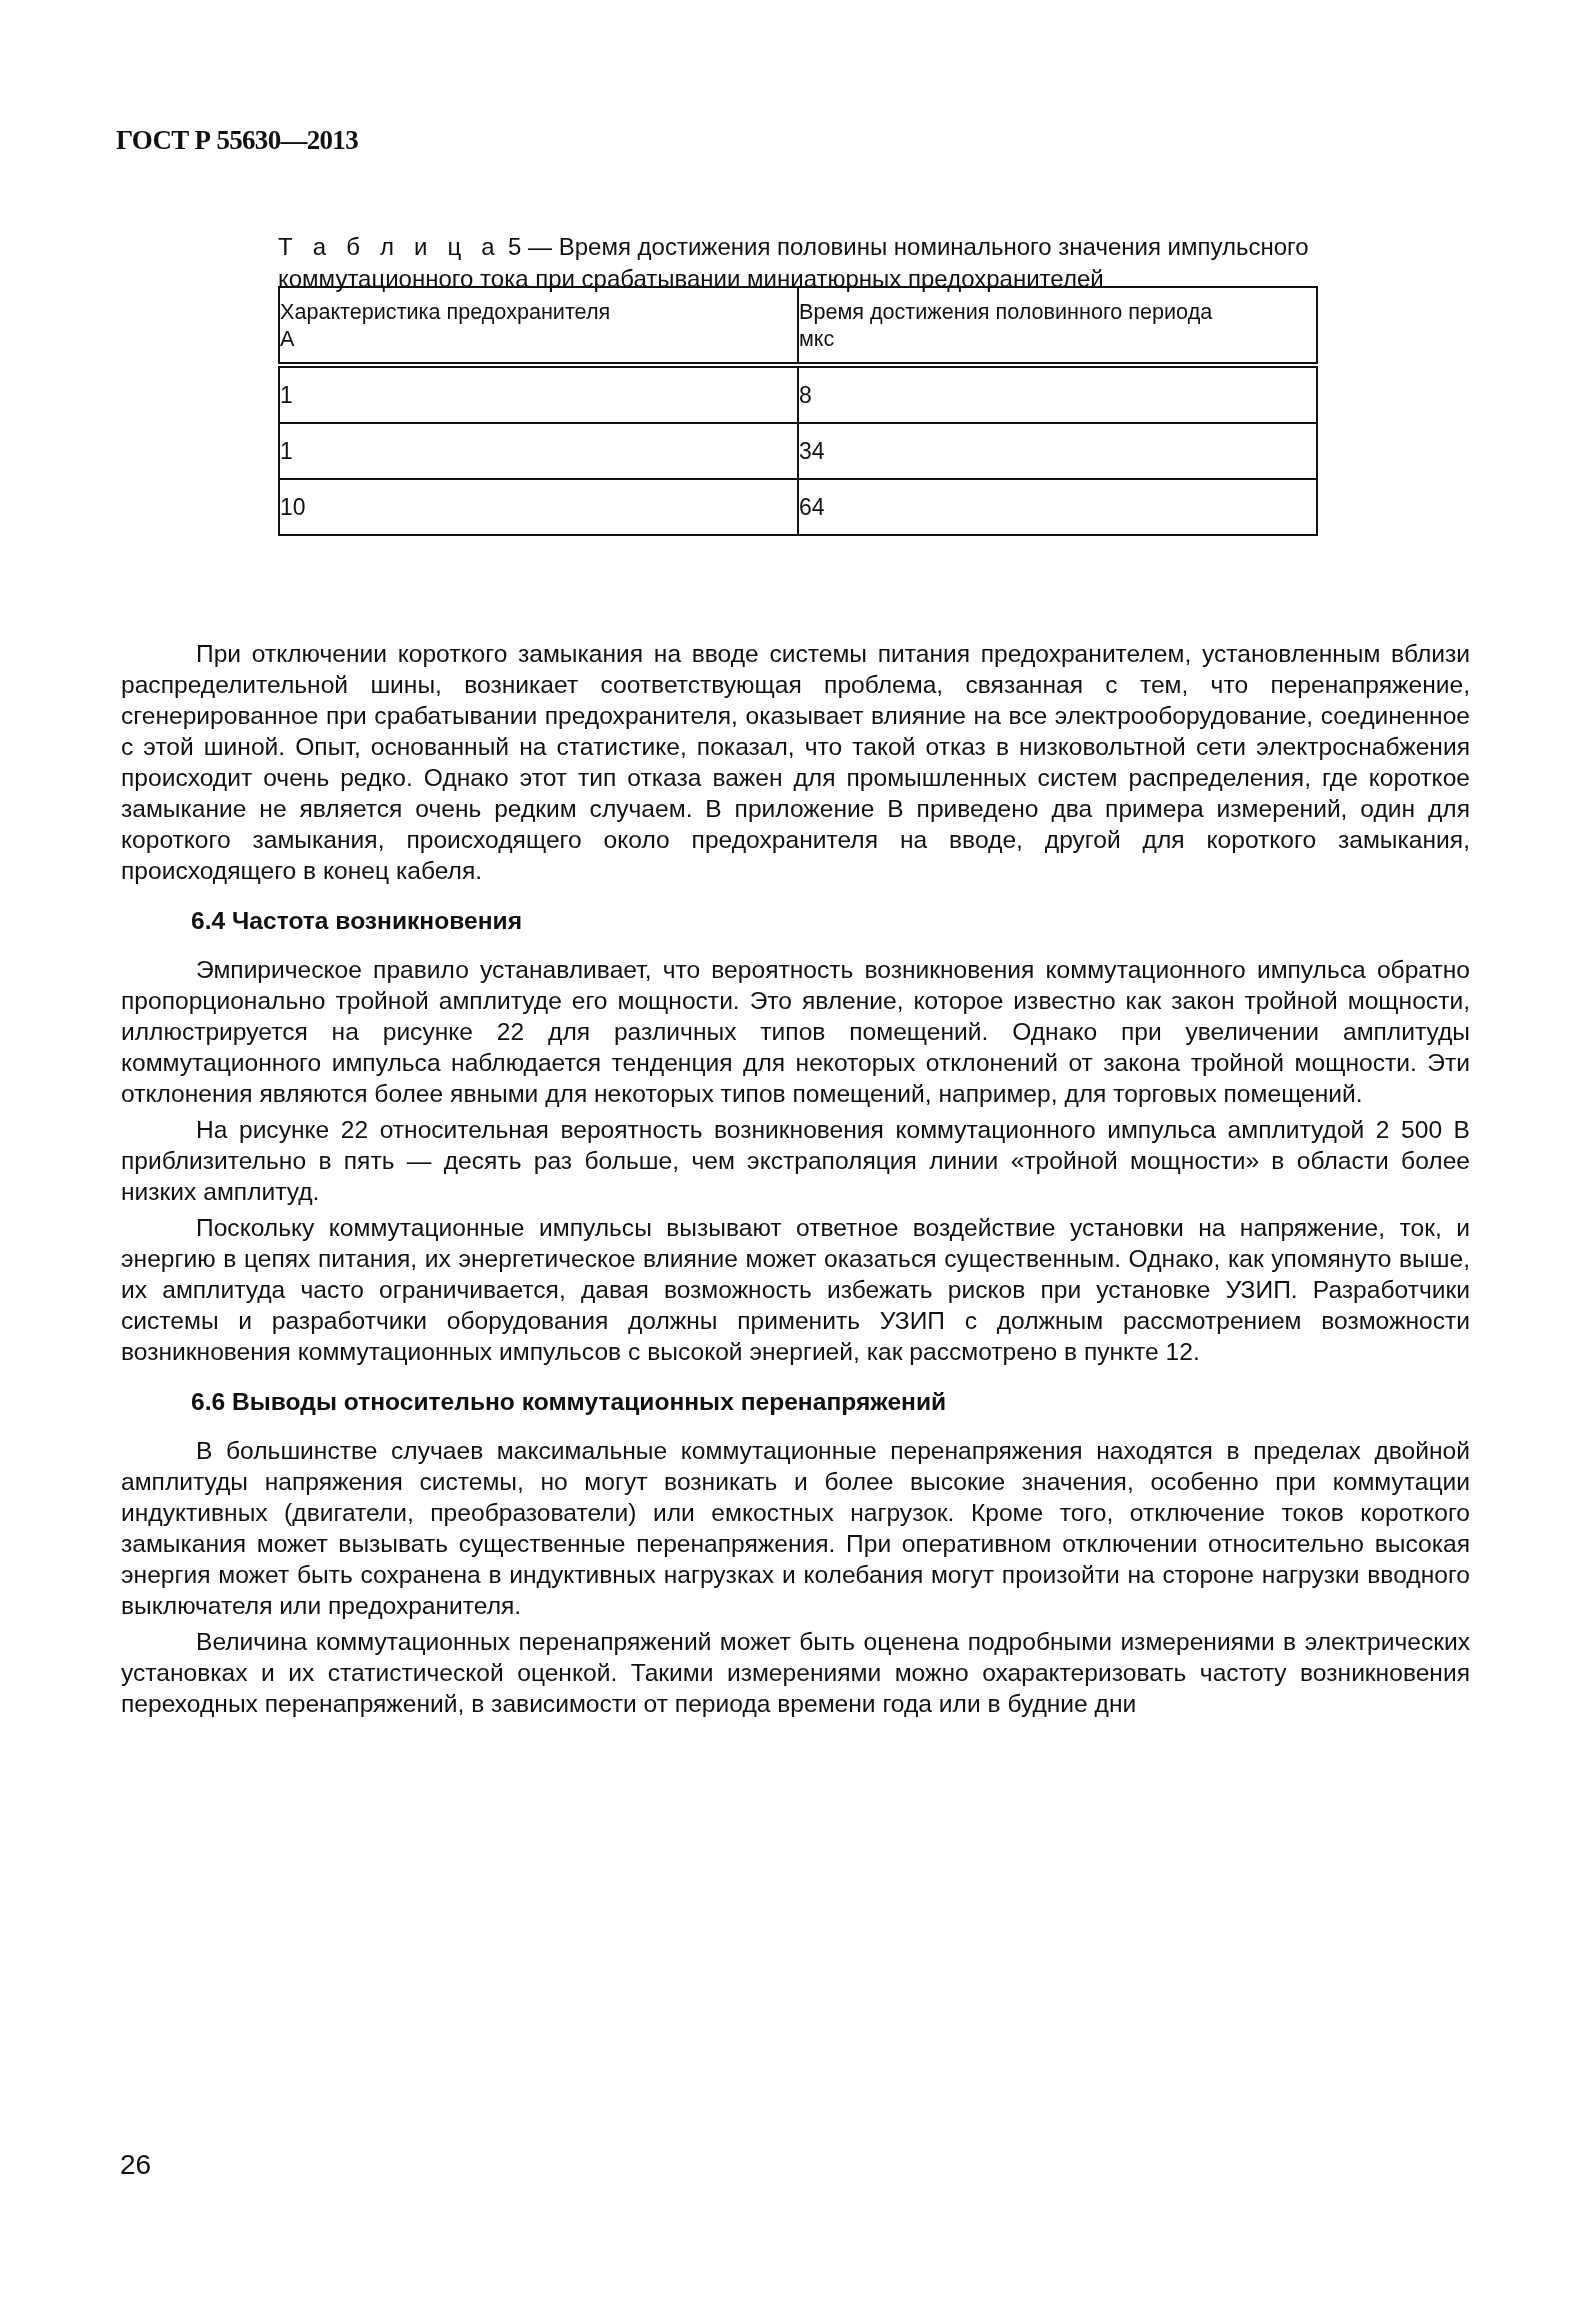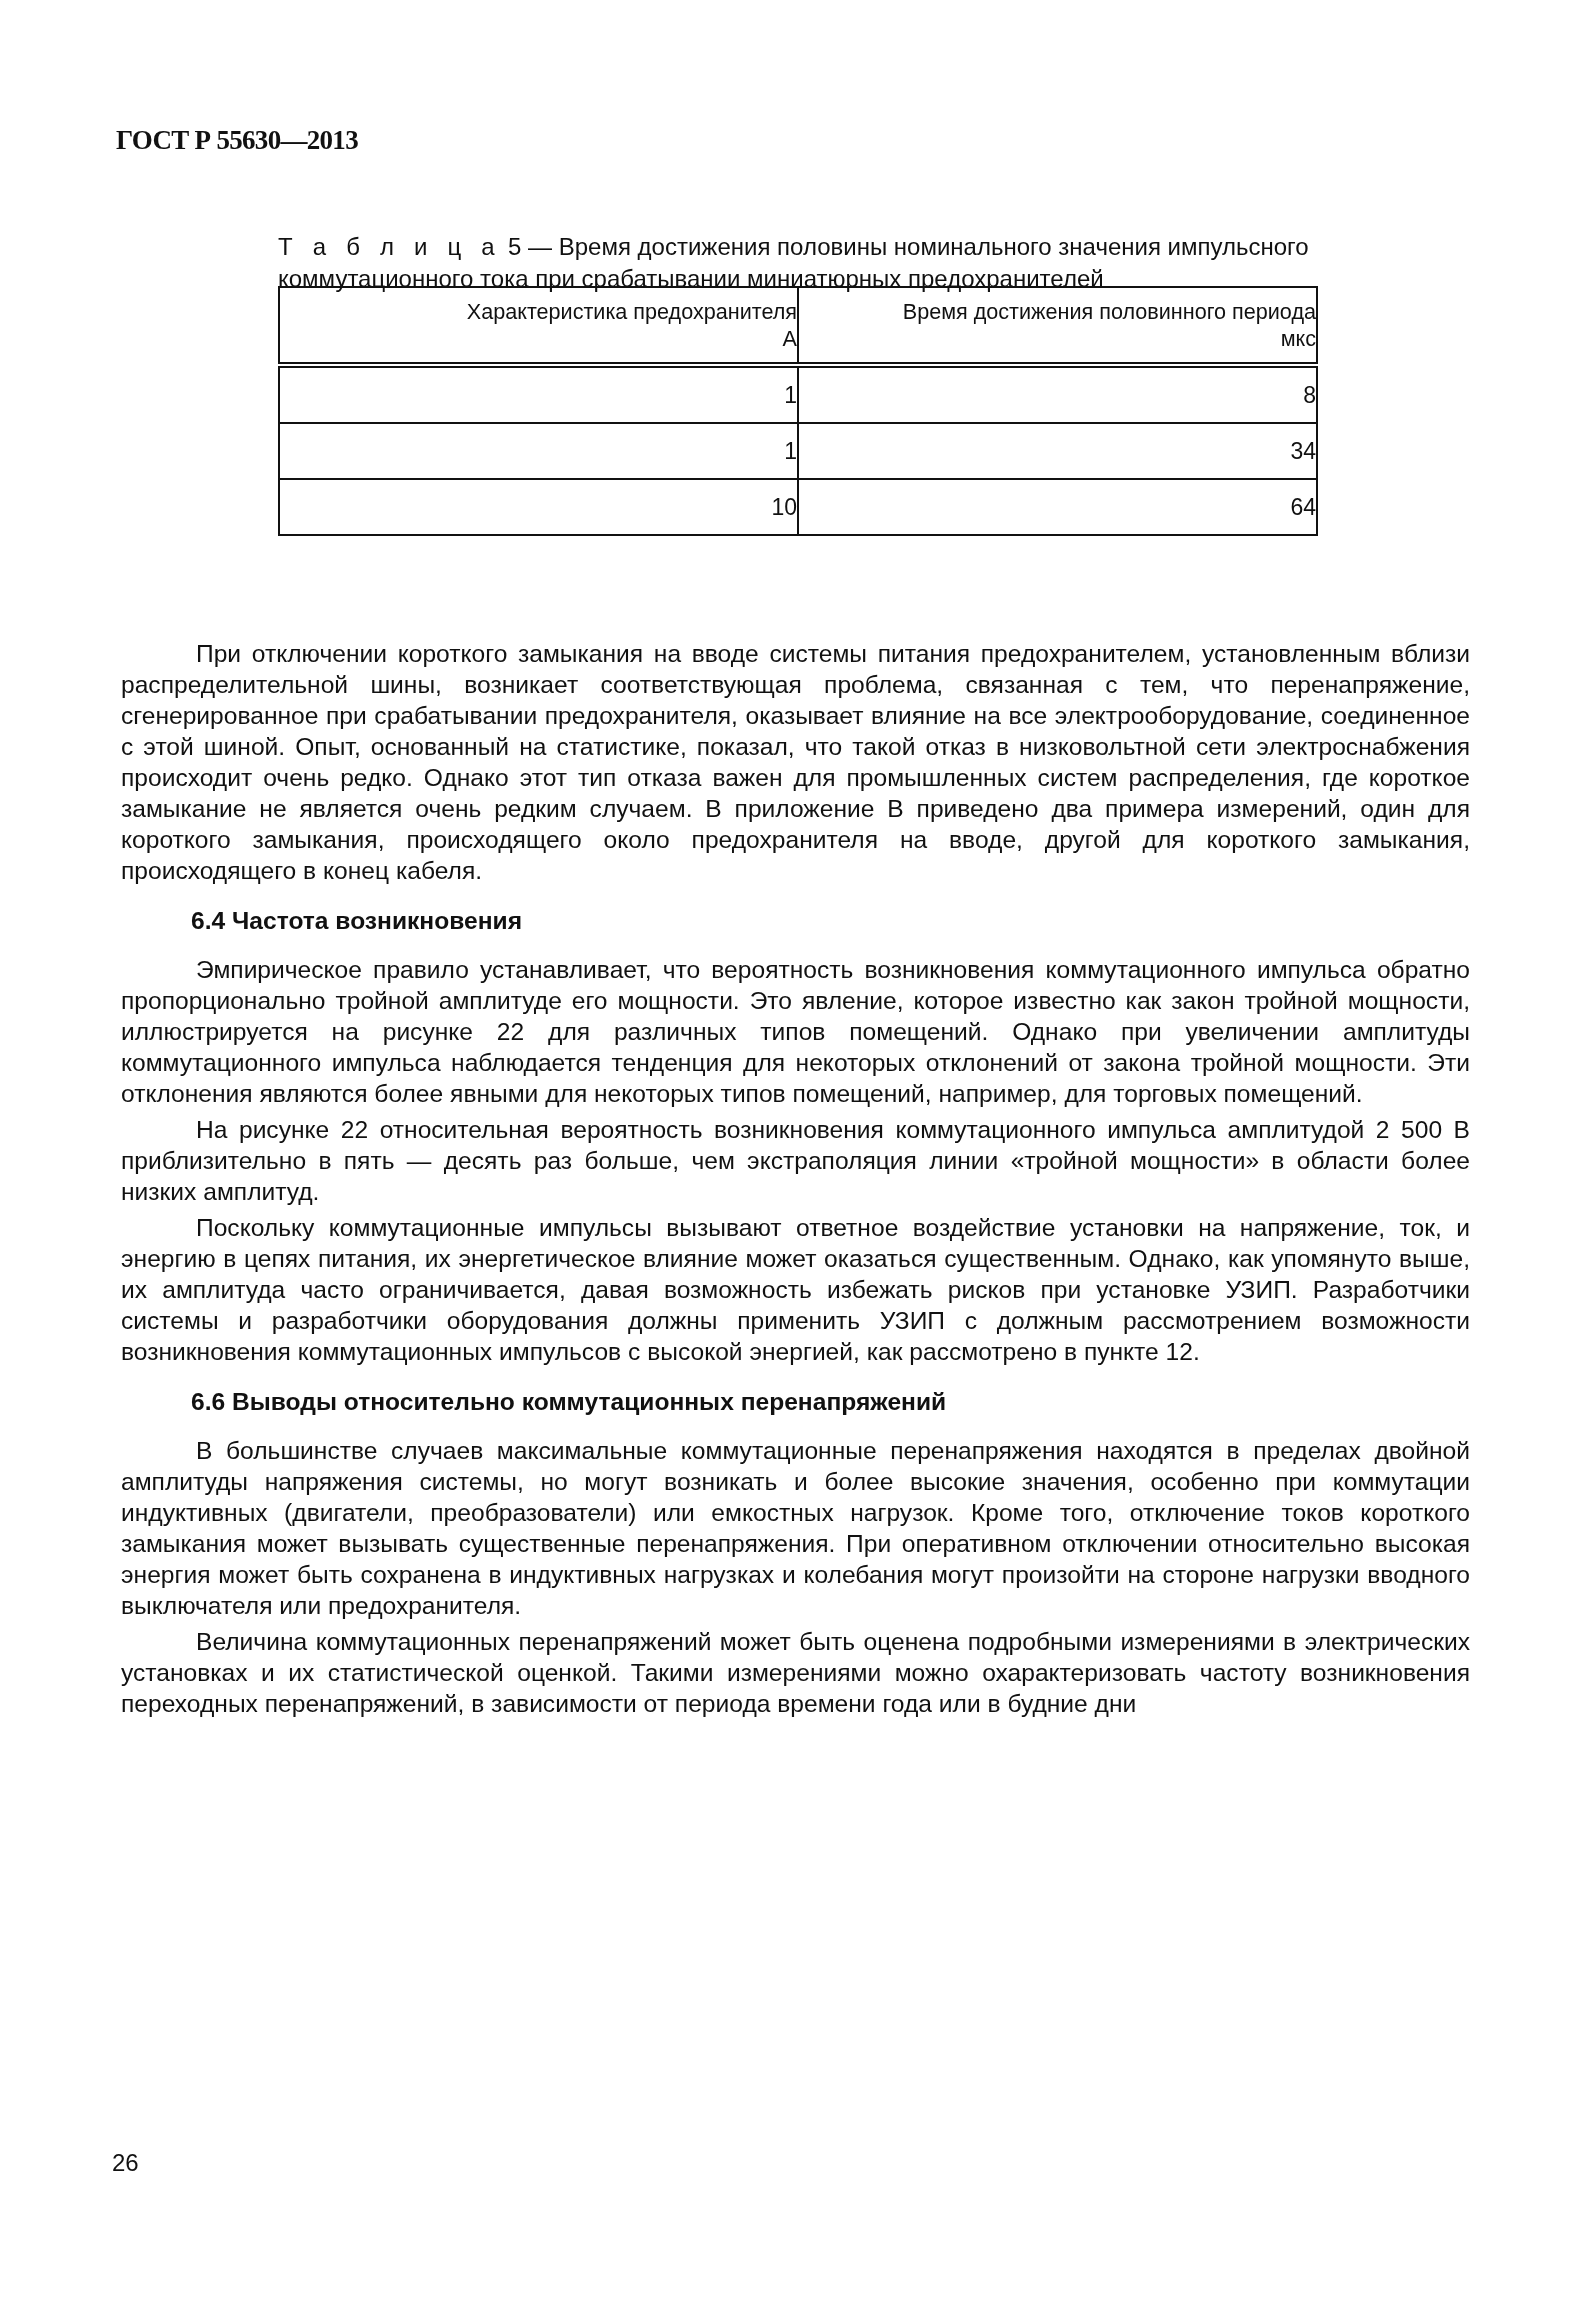--- a/index.html
+++ b/index.html
@@ -3,29 +3,29 @@
 <meta charset="utf-8">
 <style>
   html, body { margin: 0; padding: 0; background: #ffffff; }
   body { width: 1591px; height: 2307px; position: relative; overflow: hidden;
          font-family: "Liberation Sans", sans-serif; color: #111111; }
   .header { position: absolute; left: 116px; top: 125px; font-size: 27px; font-weight: bold; letter-spacing: -0.7px; font-family: Liberation Serif, serif; }
   .caption { position: absolute; left: 278px; top: 201px; width: 1051px; font-size: 24px; line-height: 32px; margin-top: 30px; }
   .caption .spaced { letter-spacing: 6.7px; }
   table.t5 { position: absolute; left: 278px; top: 286px; width: 1040px; border-collapse: collapse;
              font-size: 21.6px; }
-  table.t5 td, table.t5 th { border: 2px solid #111; text-align: right; font-weight: normal; padding: 0; }
+  table.t5 td, table.t5 th { border: 2px solid #111; text-align: left; font-weight: normal; padding: 0; }
   table.t5 th { height: 74px; line-height: 27px; border-bottom: 6px double #111; }
   table.t5 td { height: 54px; font-size: 23px; }
   table.t5 tr.first td { border-top: none; }
   .body-text { position: absolute; left: 116px; top: 633px; width: 1359px; font-size: 24.6px; line-height: 31px;
                text-align: justify; }
   .body-text p { margin: 5px; text-indent: 75px; }
   .body-text h2 { margin: 0; padding: 13.5px 0 13.5px 75px; font-size: 24.6px; font-weight: bold; line-height: 31px; }
-  .pagenum { position: absolute; left: 112px; top: 2149px; font-size: 24px; }
+  .pagenum { position: absolute; left: 120px; top: 2149px; font-size: 28px; }
 </style>
 </head>
 <body>
 
 <div class="header">ГОСТ Р 55630—2013</div>
 
 <div class="caption">
   <span class="spaced">Т а б л и ц а</span>
   <span>5</span>
   <span>— Время достижения половины номинального значения импульсного коммутационного тока при срабатывании  миниатюрных предохранителей</span>

